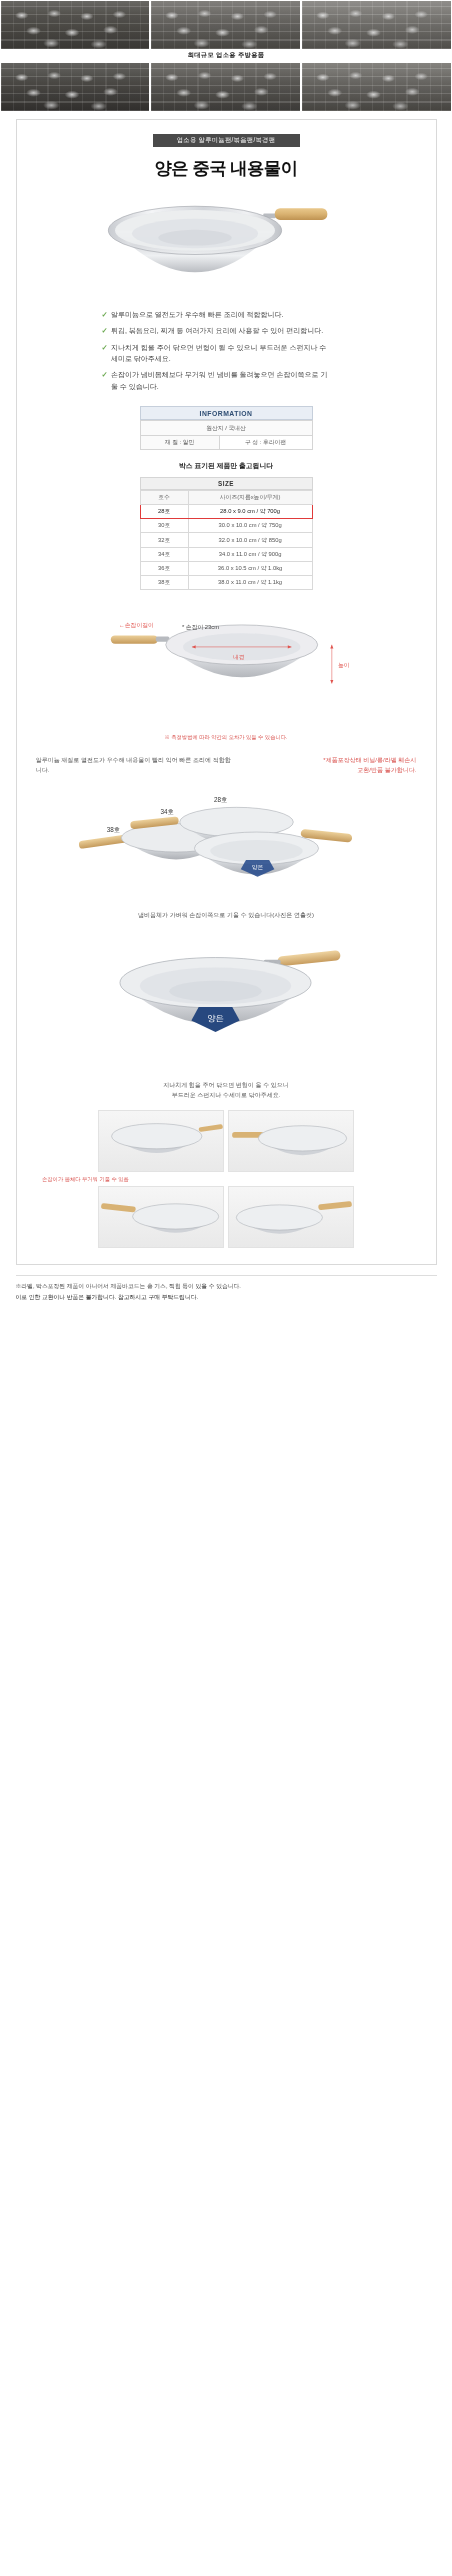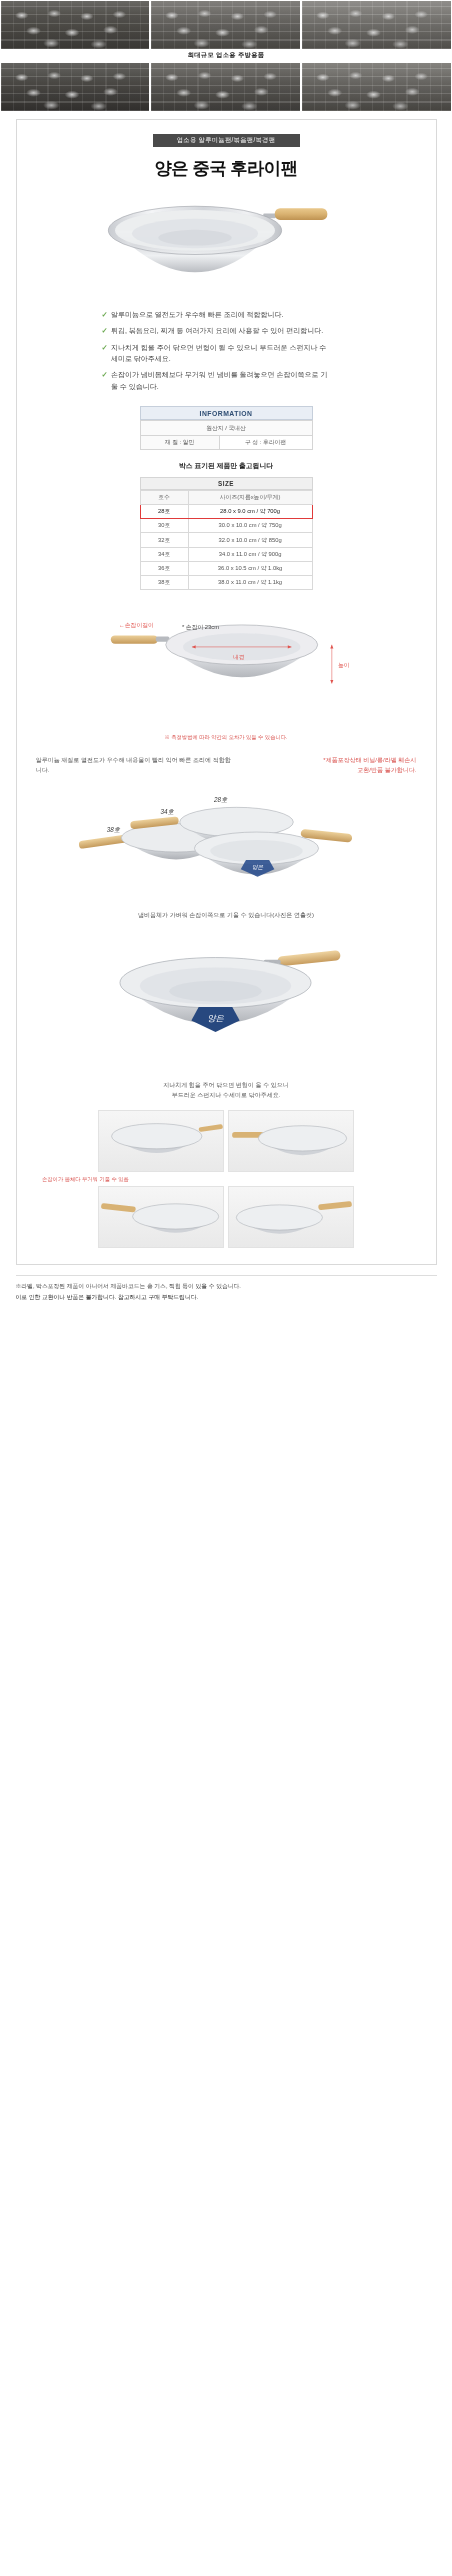--- a/index.html
+++ b/index.html
@@ -196,21 +196,21 @@
     display: flex;
     justify-content: space-between;
     margin: 13.7px 3.2px 0 3.2px;
     font-size: 6px;
     line-height: 1.7;
   }
   .two-col .left { width: 52%; color: #555; }
   .two-col .right { width: 42%; color: #d9534f; text-align: right; }
 
   
-  .group-wrap { display:flex; justify-content:center; margin-top: 6.3px; font-style: italic; }
+  .group-wrap { display:flex; justify-content:center; margin-top: 6.3px; }
   .center-note {
     text-align:center;
     font-size: 6px;
     color: #555;
     margin-top: 7.4px;
     line-height:1.7;
   }
   .center-note.two-lines { margin-top: 13.7px; }
 
   
@@ -276,21 +276,21 @@
       <div class="photo wh6" style="width:151px;height:50px;">
         <div class="shelf-overlay"></div>
         <div class="pots-overlay"></div>
       </div>
     </div>
   </div>
 
   <div class="main-panel">
 
     <div class="kicker">업소용 알루미늄팬/볶음팬/복경팬</div>
-    <div class="title">양은 중국 후라이팬</div>
+    <div class="title">양은 중국 내용물이</div>
 
     <div class="hero-wrap">
       <svg width="273" height="121" viewBox="0 0 520 230">
         <defs>
           <linearGradient id="metal" x1="0" y1="0" x2="0" y2="1">
             <stop offset="0%" stop-color="#fdfdfd"></stop>
             <stop offset="35%" stop-color="#d8dade"></stop>
             <stop offset="60%" stop-color="#eef0f2"></stop>
             <stop offset="100%" stop-color="#b9bcc1"></stop>
           </linearGradient>

